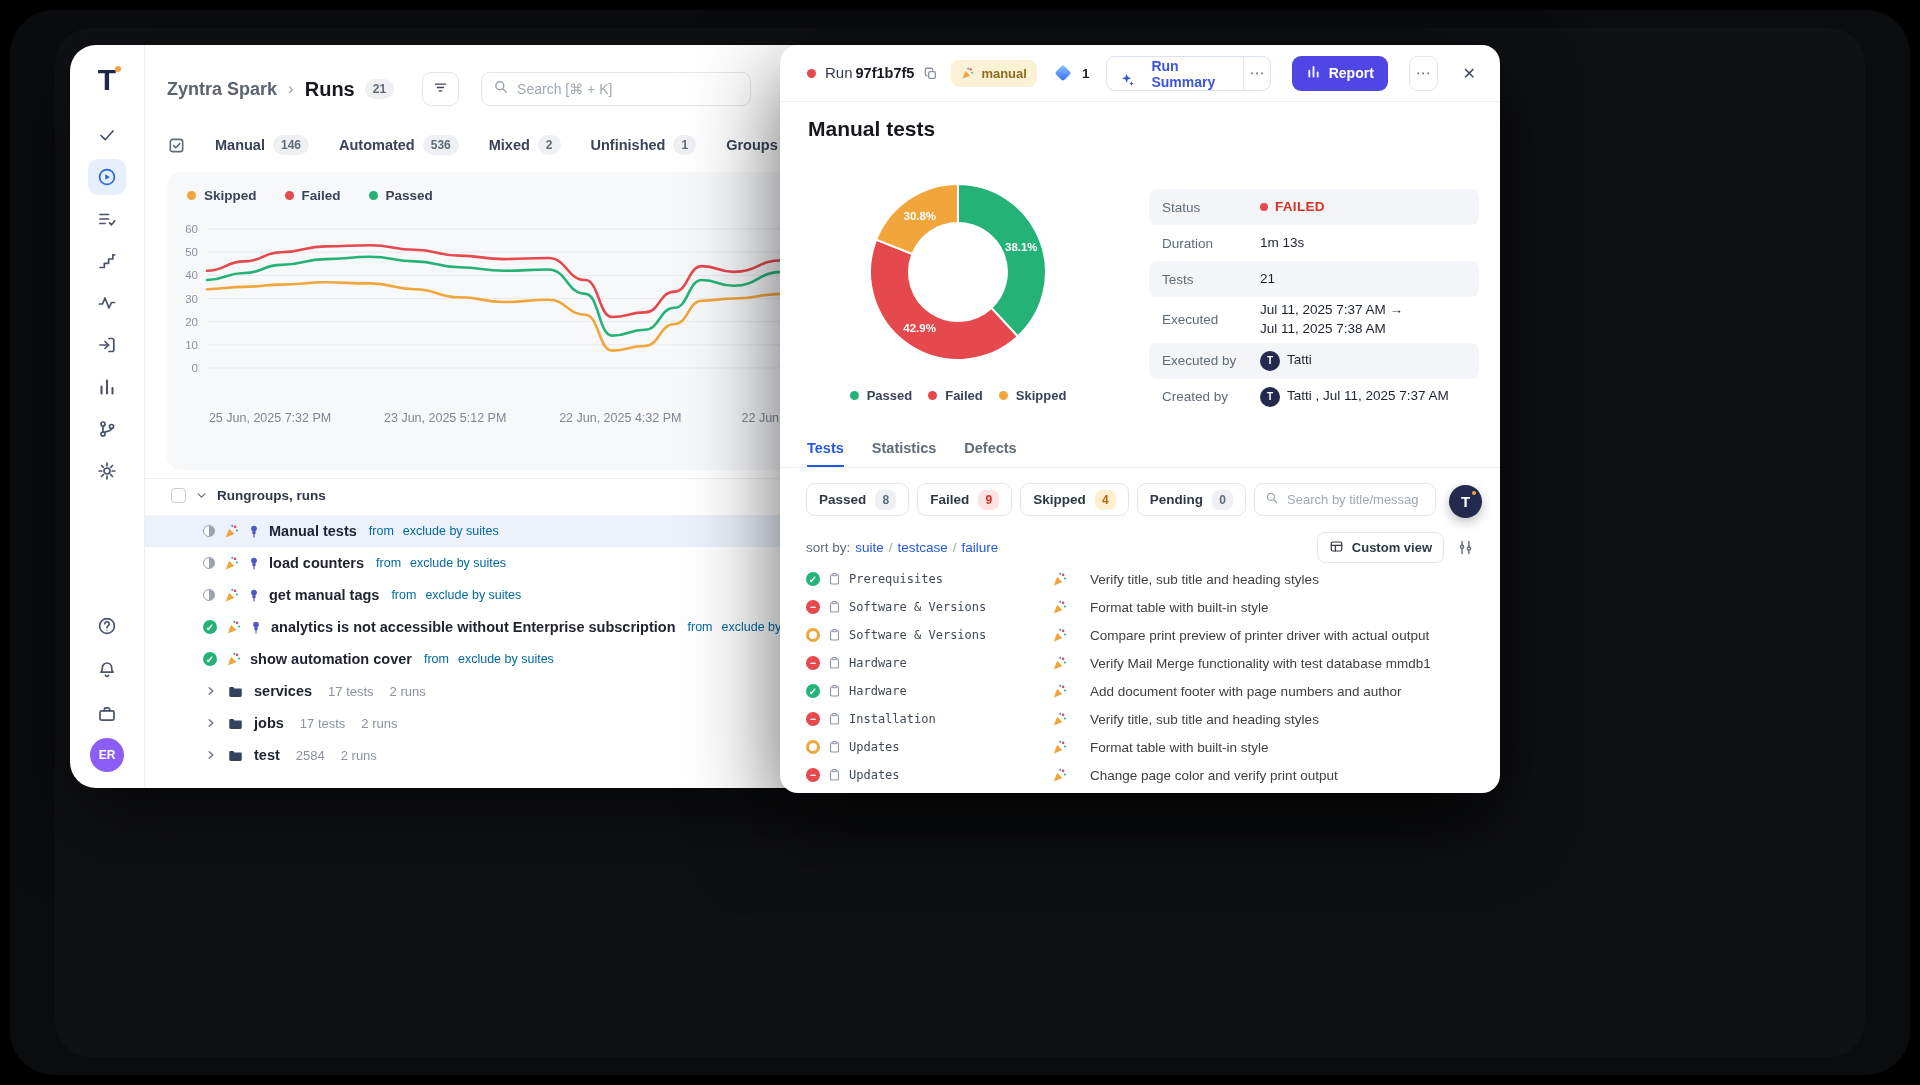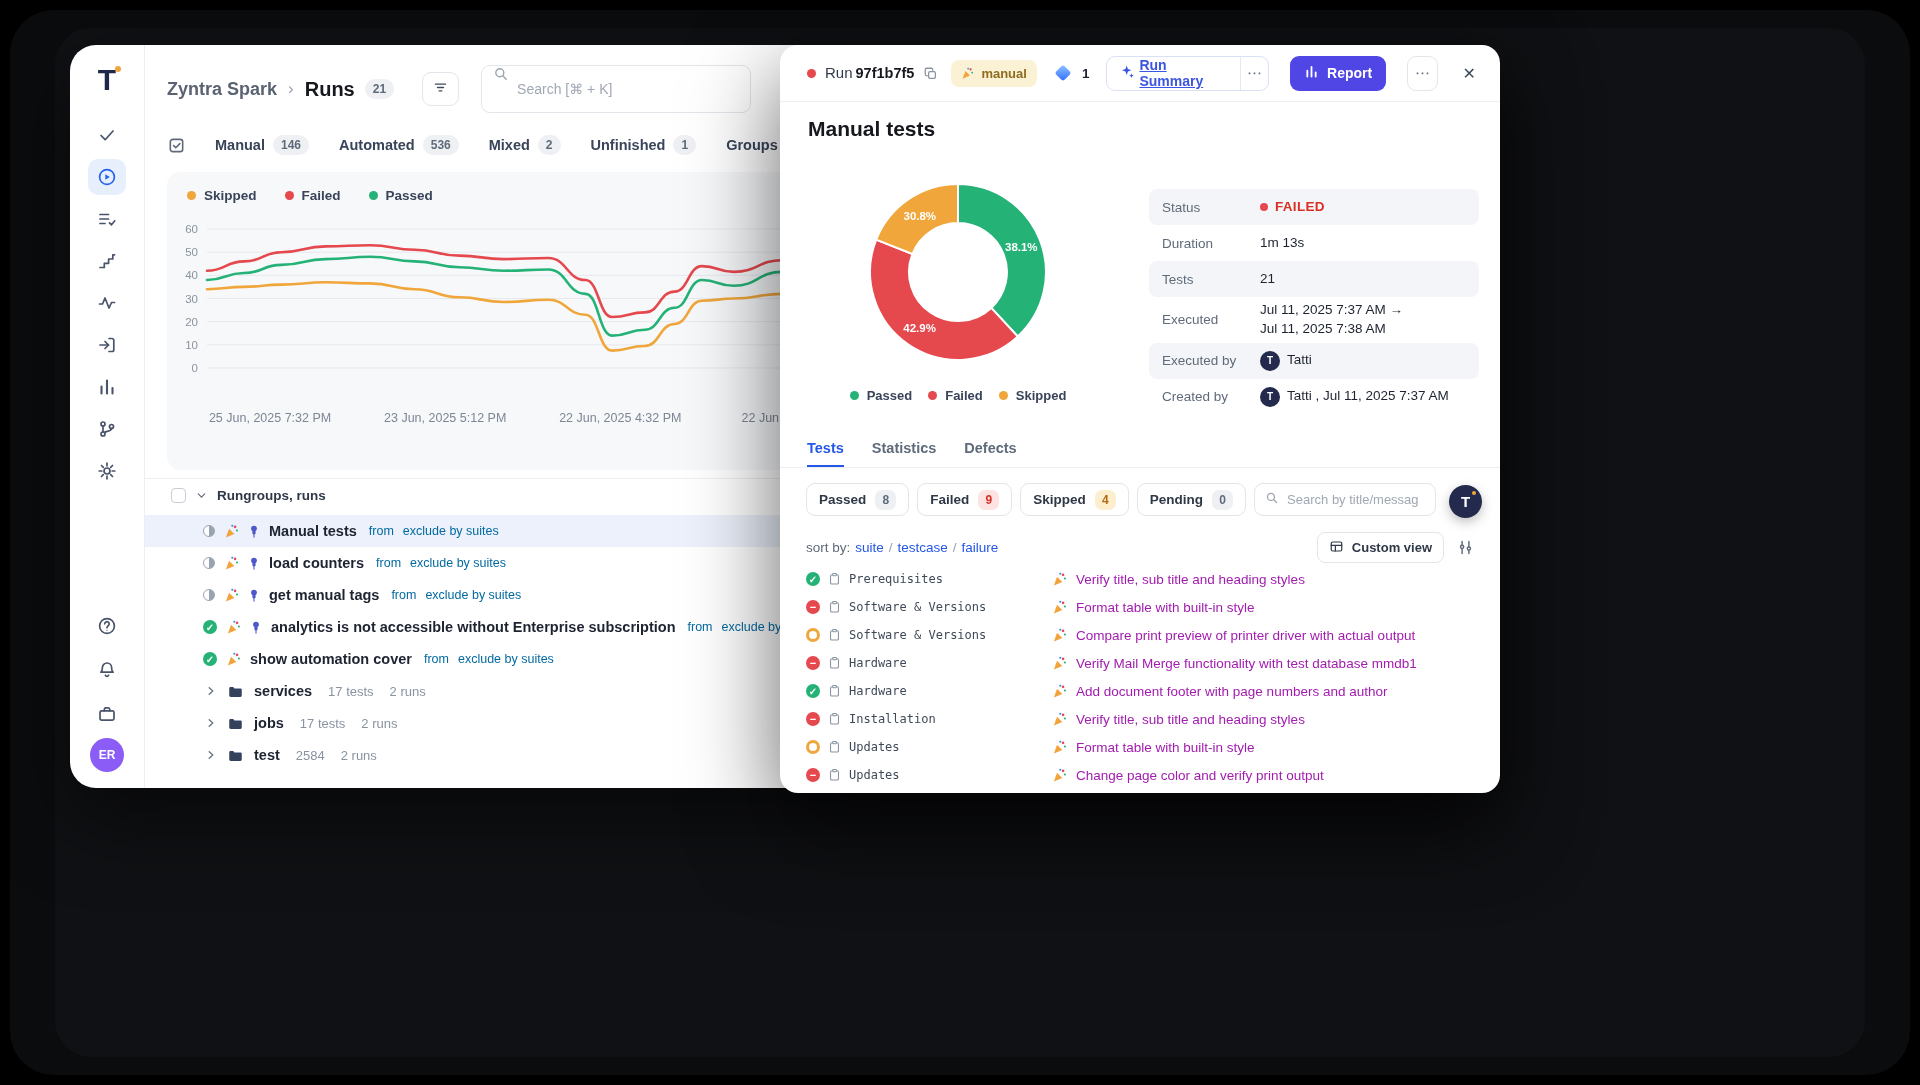--- a/index.html
+++ b/index.html
@@ -27,22 +27,22 @@
 
   .main { position:absolute; left:75px; top:0; right:0; bottom:0; }
   .header { position:absolute; left:22px; top:24px; right:20px; height:40px; display:flex; align-items:center; }
   .bc-parent { font-size:18px; font-weight:600; color:#5a6372; }
   .bc-sep { margin:0 11px; color:#9aa3af; font-size:17px; }
   .page-title { font-size:20px; font-weight:700; color:#16181d; }
   .count-badge { background:#eef0f3; color:#5f6b7a; border-radius:11px; font-size:12px;
     padding:3px 8px; margin-left:10px; font-weight:600; }
   .filter-btn { margin-left:28px; width:37px; height:34px; border:1px solid #e2e5ea; border-radius:9px;
     display:flex; align-items:center; justify-content:center; color:#3f4a58; background:#fff; cursor:pointer; }
-  .search { margin-left:22px; width:270px; height:48px; border:1px solid #e2e5ea; border-radius:9px;
-    display:flex; padding:0 11px; color:#9aa3af; gap:8px; background:#fff; }
+  .search { margin-left:22px; width:270px; height:34px; border:1px solid #e2e5ea; border-radius:9px;
+    display:flex; align-items:center; padding:0 11px; color:#9aa3af; gap:8px; background:#fff; }
   .search input { border:none; outline:none; flex:1; font-size:14px; color:#374151;
     font-family:"Liberation Sans",sans-serif; }
   .search input::placeholder { color:#a0a8b4; }
 
   .tabsrow { position:absolute; left:22px; top:82px; right:0; height:36px; display:flex; align-items:center; }
   .select-icon { color:#5f6b7a; margin-right:16px; display:flex; }
   .tab { display:flex; align-items:center; gap:8px; padding:6px 13px; font-size:14.5px; color:#39445a;
     font-weight:600; border-radius:8px; cursor:pointer; }
   .tab .count-badge { margin-left:0; }
 
@@ -86,22 +86,22 @@
   .run-id { font-size:14.5px; color:#16181d; font-weight:700; margin-left:3px; }
   .icon-btn { color:#8a93a2; display:flex; align-items:center; cursor:pointer; background:none; border:none; }
   .badge-manual { background:#fbf2d6; color:#8f6c1d; font-size:13px; font-weight:600; border-radius:8px;
     padding:6px 10px; display:flex; gap:7px; align-items:center; margin-left:4px; }
   .spacer { flex:1; }
   .diamond { width:12px; height:12px; background:linear-gradient(135deg,#8ec5ff,#2f6bff); border-radius:3px;
     transform:rotate(45deg); margin:0 4px 0 2px; flex:none; }
   .link-count { font-size:13.5px; color:#1d2330; font-weight:600; margin-right:8px; }
   .btn-group { display:flex; align-items:center; height:35px; border:1px solid #dbe1f5; border-radius:9px;
     overflow:hidden; background:#fff; }
-  .btn-group .seg1 { display:flex; gap:4px; align-items:center; padding:0 13px; color:#3b55e0;
-    font-weight:600; font-size:14px; height:100%; cursor:pointer;text-decoration:underline; }
+  .btn-group .seg1 { display:flex; gap:16px; align-items:flex-end; padding:0 13px; color:#3b55e0;
+    font-weight:600; font-size:14px; height:100%; cursor:pointer; }
   .btn-group .seg2 { width:30px; height:100%; border-left:1px solid #e6e9f5; display:flex;
     align-items:center; justify-content:center; color:#5f6b7a; cursor:pointer; font-size:15px; }
   .btn-primary { height:35px; background:#4f46e5; color:#fff; border:none; border-radius:9px; font-size:14px;
     font-weight:600; display:flex; align-items:center; gap:8px; padding:0 14px; margin-left:12px; cursor:pointer;
     font-family:"Liberation Sans",sans-serif;text-align:right; }
   .btn-more { width:32px; height:35px; border:1px solid #e2e5ea; border-radius:9px; color:#5f6b7a; background:#fff;
     display:flex; align-items:center; justify-content:center; margin-left:12px; cursor:pointer; font-size:15px; }
   .btn-close { margin-left:10px; color:#3f4a58; font-size:16px; background:none; border:none; cursor:pointer; padding:6px; }
 
   .d-title { position:absolute; left:28px; top:72px; font-size:21px; font-weight:700; color:#16181d; }
@@ -150,21 +150,21 @@
   .d-sort-right { margin-left:auto; display:flex; align-items:center; gap:13px; }
   .btn-custom { height:31px; border:1px solid #e2e5ea; border-radius:8px; background:#fff; padding:0 11px;
     display:flex; gap:8px; align-items:center; font-size:13px; font-weight:600; color:#2f3847; cursor:pointer;
     font-family:"Liberation Sans",sans-serif; }
   .sliders2 { color:#5f6b7a; display:flex; cursor:pointer; }
 
   .d-tests { position:absolute; left:26px; top:520px; right:8px; bottom:0; overflow:hidden; }
   .t-row { height:28px; display:flex; align-items:center; cursor:pointer; }
   .t-left { width:246px; display:flex; align-items:center; gap:8px; flex:none; }
   .t-suite { font-family:"DejaVu Sans Mono", monospace; font-size:12px; color:#3f4a58; white-space:nowrap; }
-  .t-right { display:flex; align-items:center; gap:9px; font-size:13.5px; color:#a21caf; font-weight:500; white-space:nowrap; }
+  .t-right { display:flex; align-items:center; gap:23px; font-size:13.5px; color:#404040; font-weight:500; white-space:nowrap; }
   .clip { color:#8a93a2; display:inline-flex; flex:none; }
 </style>
 </head>
 <body>
 
 <div class="backdrop"></div>
 <div class="backdrop2"></div>
 
 <div class="window">
   <div class="sidebar">

